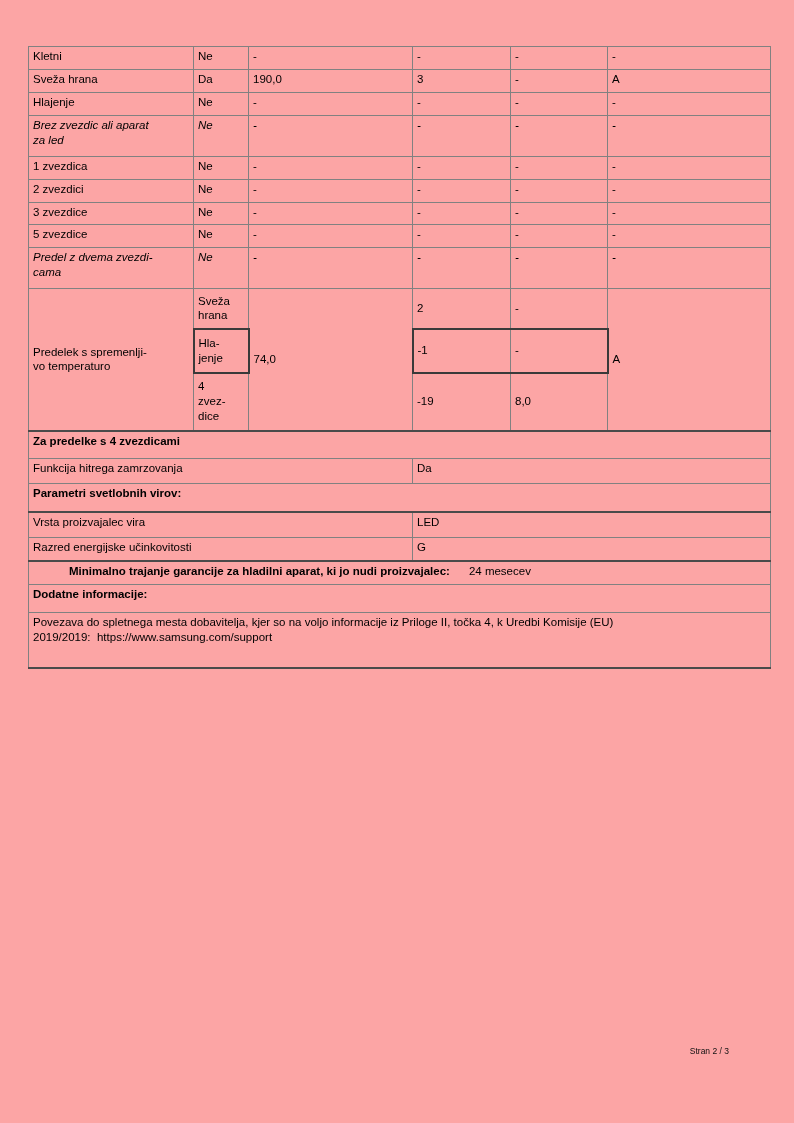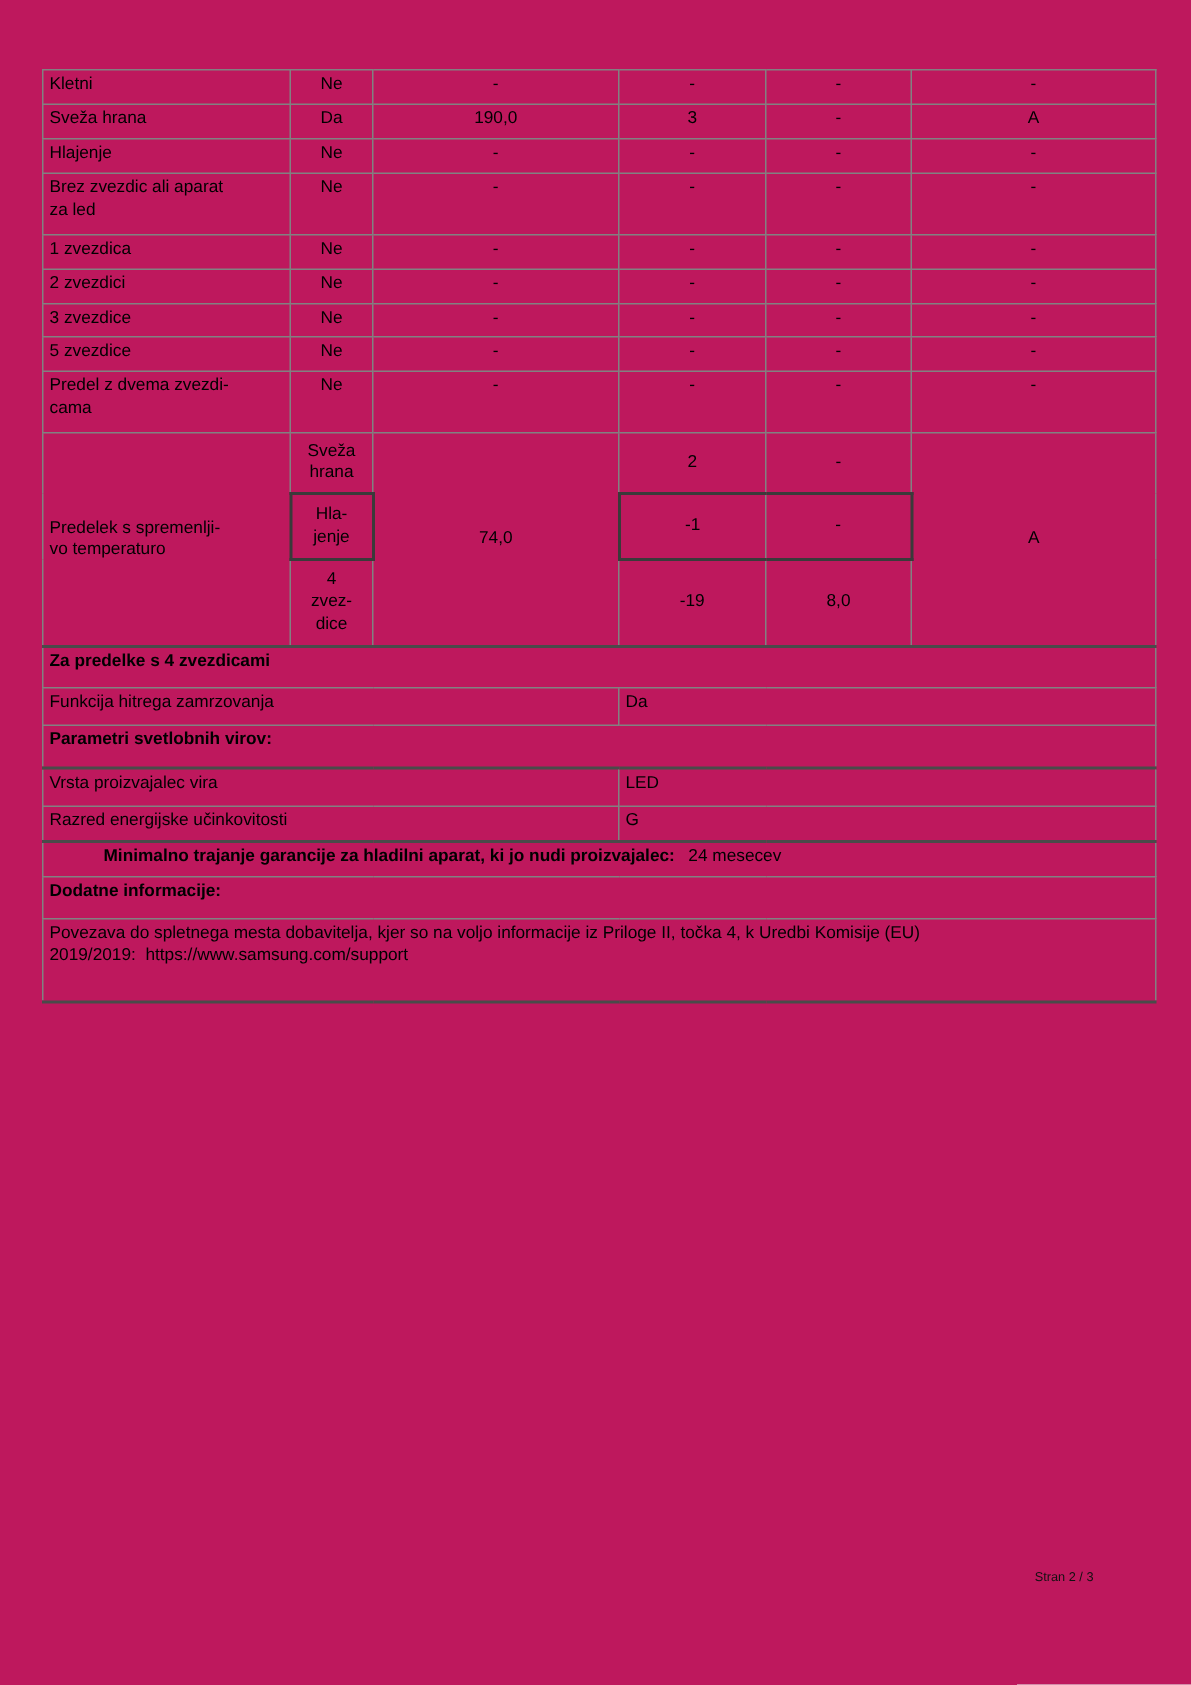--- a/index.html
+++ b/index.html
@@ -1,20 +1,20 @@
 <!DOCTYPE html>
 <html><head>
 <meta charset="utf-8">
 <style>
   html, body { margin: 0; padding: 0; background: #e8e8e8; }
   .page {
     position: relative;
     width: 794px;
     height: 1123px;
-    background: #be185d;
+    background: #fca5a5;
     margin: 0 auto;
     overflow: hidden;
     font-family: "Liberation Sans", sans-serif;
     color: #000;
   }
   table.fiche {
     position: absolute;
     left: 28px;
     top: 46px;
     width: 742px;
@@ -24,39 +24,39 @@
     line-height: 1.28;
     color: #000;
   }
   table.fiche td {
     border: 1px solid #818181;
     padding: 2px 4px;
     vertical-align: top;
     overflow: hidden;
   }
   .lbl { text-align: left; padding-left: 5px; }
-  .c   { text-align: center; }
+  .c   { text-align: left; }
   .mid { vertical-align: middle !important; }
   .pre { white-space: pre-line; }
   .prewrap { white-space: pre-wrap; }
   .hdr { font-weight: bold; padding-top: 4px; padding-left: 5px; }
   .b   { font-weight: bold; padding-left: 36px; }
-  .wv  { margin-left: 9px; }
+  .wv  { margin-left: 19px; }
   .val { padding-left: 7px; }
   
   .eb  { border: 2px solid #3a3a3a !important; }
   .ebl { border-top: 2px solid #3a3a3a !important; border-bottom: 2px solid #3a3a3a !important; border-left: 2px solid #3a3a3a !important; }
   .ebr { border-top: 2px solid #3a3a3a !important; border-bottom: 2px solid #3a3a3a !important; border-right: 2px solid #3a3a3a !important; }
   
   .bts { border-top: 2px solid #4a4a4a !important; }
   .bbs { border-bottom: 2px solid #4a4a4a !important; }
   
   tr.h22 { height: 22px; padding-left: 16px; } tr.h23 { height: 23px; } tr.h24 { height: 24px; }
   tr.h25 { height: 25px; } tr.h26 { height: 26px; } tr.h28 { height: 28px; }
-  tr.h40 { height: 40px; } tr.h41 { height: 41px; } tr.h44 { height: 44px; }
+  tr.h40 { height: 40px; } tr.h41 { height: 41px; font-style: italic; } tr.h44 { height: 44px; }
   tr.h55 { height: 55px; padding-left: 24px; } tr.h58 { height: 58px; }
   .footer {
     position: absolute;
     top: 1046px;
     left: 586px;
     width: 143px;
     text-align: right;
     font-size: 8.5px;
     color: #111;
   }

